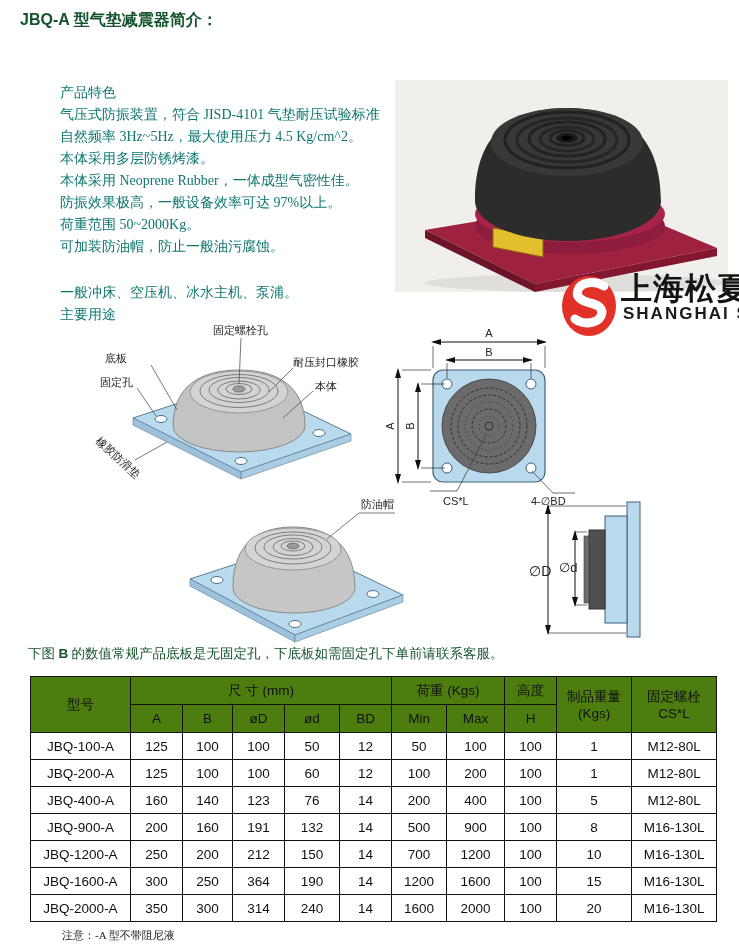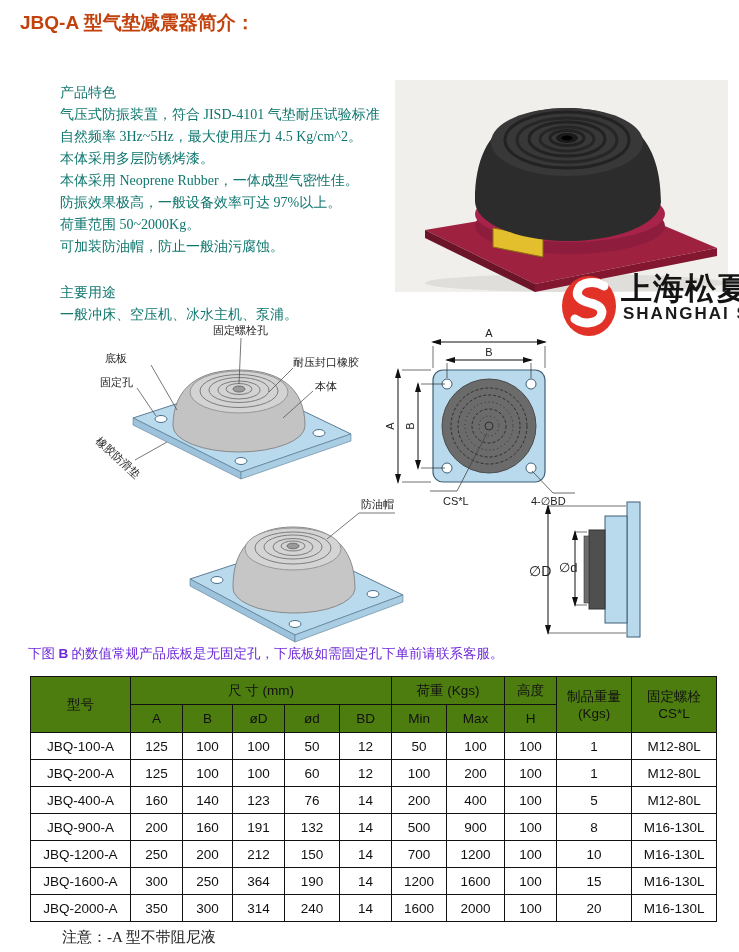--- a/index.html
+++ b/index.html
@@ -1,68 +1,68 @@
 <!DOCTYPE html>
 <html><head>
 <meta charset="utf-8">
 <style>
   html,body{margin:0;padding:0;background:#fff;}
   .page{position:relative;width:739px;height:952px;background:#fff;overflow:hidden;
         font-family:"Liberation Sans",sans-serif;color:#1a1a1a;}
-  .page-title{position:absolute;left:20px;top:10px;font-size:19px;font-weight:bold;
-        font-family:"Liberation Sans",sans-serif;color:#c2410c;}
+  .page-title{position:absolute;left:20px;top:10px;font-size:16px;font-weight:bold;
+        font-family:"Liberation Sans",sans-serif;color:#14532d;}
   .text-block{position:absolute;left:60px;top:82px;font-size:14px;line-height:22px;
         font-family:"Liberation Serif",serif;color:#0f766e;}
   .usage-block{margin-top:24px;}
   
   .photo{position:absolute;left:395px;top:80px;width:358px;height:212px;}
   .photo svg{display:block;}
   .logo{position:absolute;right:0px;bottom:-62px;width:192px;height:86px;}
   .logo-blob{position:absolute;left:0;top:6px;}
   .logo-cn{position:absolute;left:60px;top:0px;font-size:31px;font-weight:bold;color:#141414;
         letter-spacing:1px;font-family:"Liberation Sans",sans-serif;white-space:nowrap;}
   .logo-en{position:absolute;left:62px;top:36px;font-size:17px;font-weight:bold;color:#1a1a1a;
         letter-spacing:2px;white-space:nowrap;}
   .logo-reg{position:absolute;right:-6px;top:-6px;font-size:13px;color:#333;}
   
   .diag{position:absolute;}
   .diag text{font-family:"Liberation Sans",sans-serif;font-size:11px;fill:#222;}
   .dim-label{font-size:12.5px;fill:#111;}
   
-  .notice{position:absolute;left:28px;top:645px;font-size:13.5px;color:#6d28d9;
+  .notice{position:absolute;left:28px;top:645px;font-size:13.5px;color:#14532d;
         font-family:"Liberation Serif",serif;}
   .notice b{font-family:"Liberation Sans",sans-serif;}
   
   .spec-table{position:absolute;left:30px;top:676px;border-collapse:collapse;table-layout:fixed;
         width:686px;font-size:13.5px;color:#111;}
   .spec-table th,.spec-table td{border:1px solid #111;text-align:center;vertical-align:middle;
         padding:0;font-weight:normal;height:26px;overflow:hidden;}
   .spec-table thead th{background:#4d7c0f;height:27px;}
-  .footnote{position:absolute;left:62px;top:928px;font-size:15px;
+  .footnote{position:absolute;left:62px;top:928px;font-size:11px;
         font-family:"Liberation Serif",serif;color:#222;}
 </style>
 </head>
 <body>
 
 <div class="page">
 
   <div class="page-title">JBQ-A 型气垫减震器简介：</div>
 
   <div class="text-block">
     <div>产品特色</div>
     <div>气压式防振装置，符合 JISD-4101 气垫耐压试验标准</div>
     <div>自然频率 3Hz~5Hz，最大使用压力 4.5 Kg/cm^2。</div>
     <div>本体采用多层防锈烤漆。</div>
     <div>本体采用 Neoprene Rubber，一体成型气密性佳。</div>
     <div>防振效果极高，一般设备效率可达 97%以上。</div>
     <div>荷重范围  50~2000Kg。</div>
     <div>可加装防油帽，防止一般油污腐蚀。</div>
     <div class="usage-block">
+      <div>一般冲床、空压机、冰水主机、泵浦。</div>
       <div>主要用途</div>
-      <div>一般冲床、空压机、冰水主机、泵浦。</div>
     </div>
   </div>
 
   <div class="photo">
     <svg width="333" height="212" viewBox="0 0 333 212">
       <rect x="0" y="0" width="333" height="212" fill="#f1efec"></rect>
       <ellipse cx="180" cy="203" rx="150" ry="9" fill="#000" opacity="0.07"></ellipse>
 
       <polygon points="30,150 208,120 322,168 140,204" fill="#9e2140"></polygon>
       <polygon points="30,150 140,204 140,212 30,158" fill="#6c1428"></polygon>

